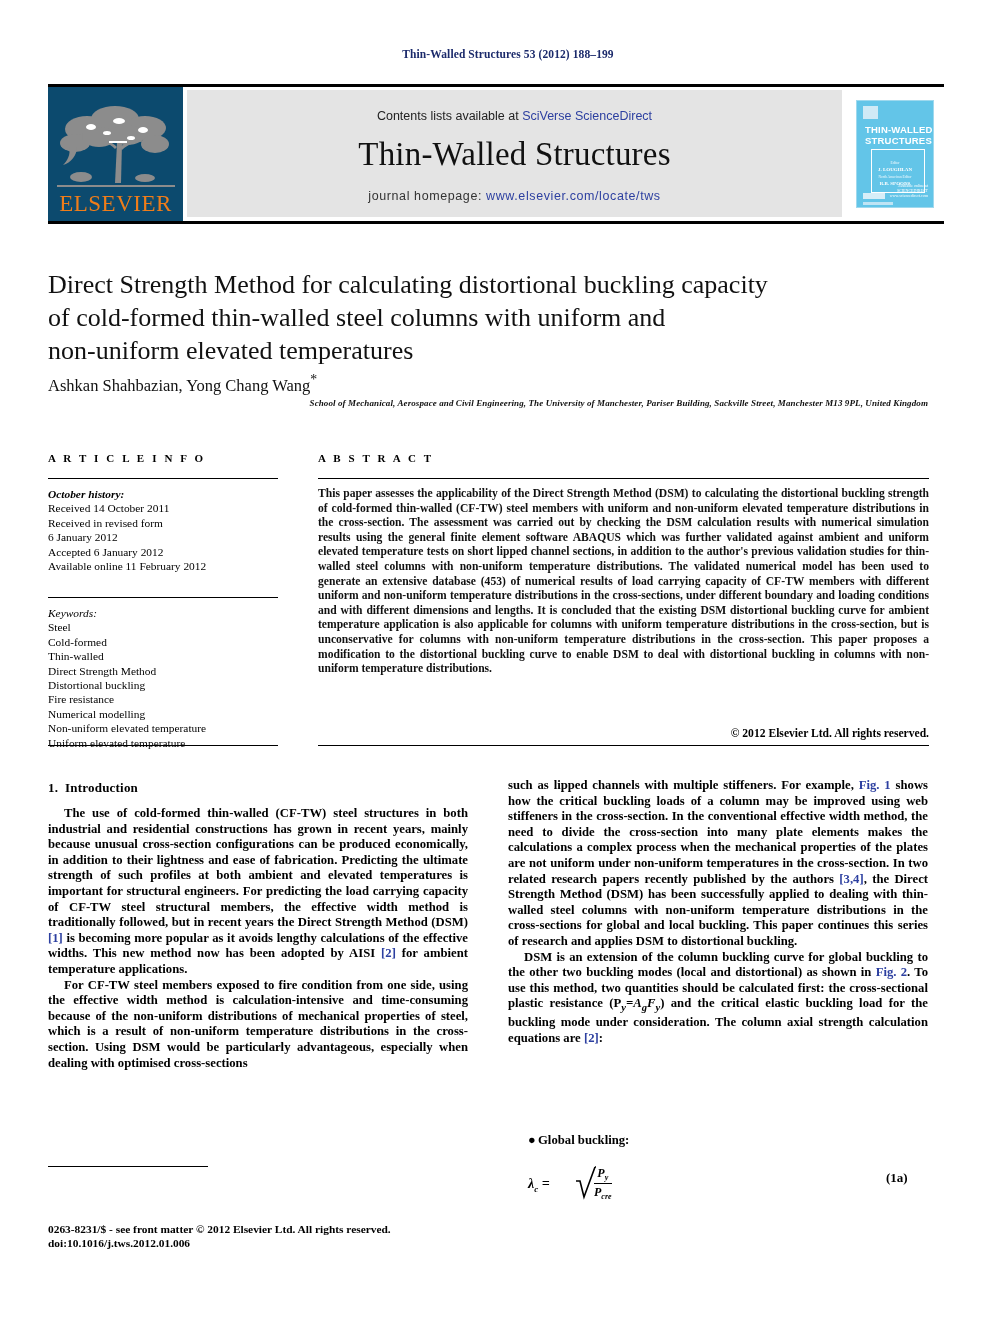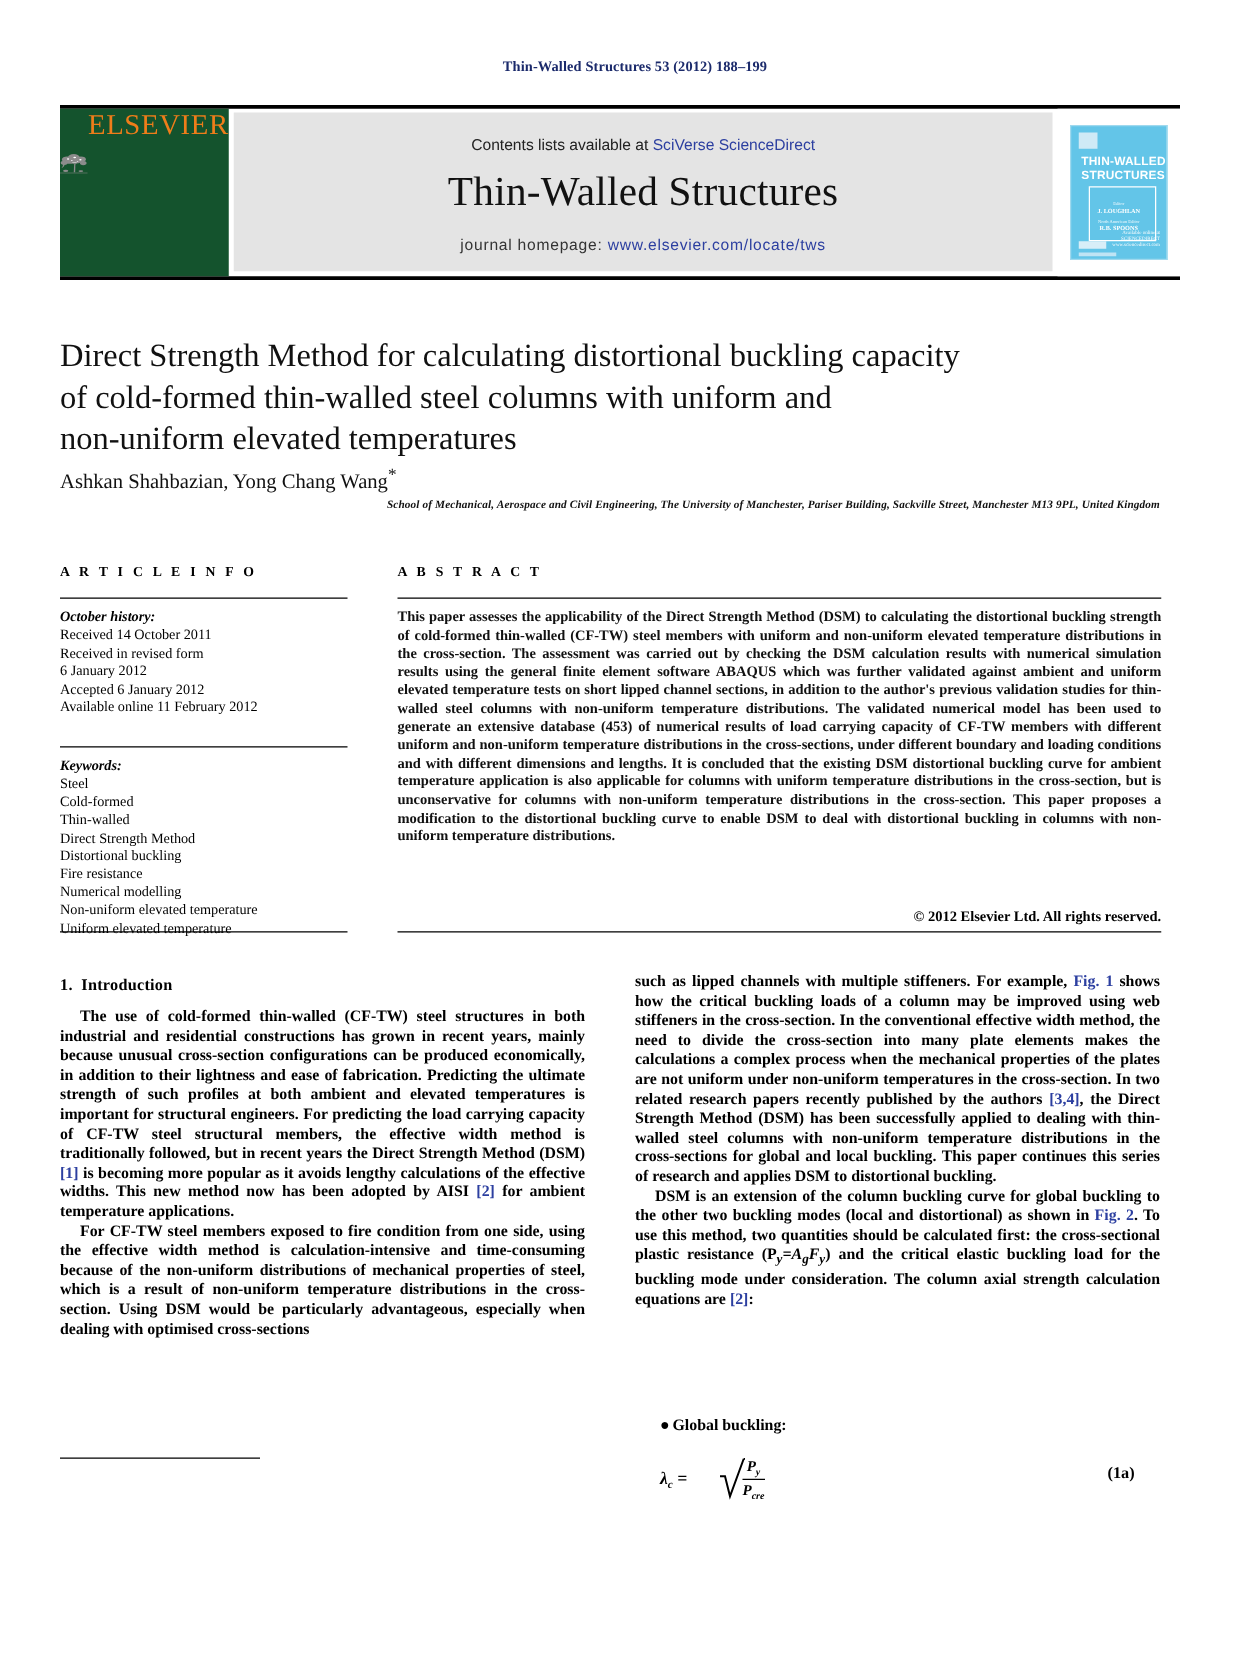--- a/index.html
+++ b/index.html
@@ -24,22 +24,22 @@
     padding-left:24px;
   }
 
   
   .masthead {
     position:absolute; left:48px; top:84px; width:896px; height:140px;
     border-top:3px solid #000; border-bottom:3px solid #000;
     display:flex; align-items:stretch;
   }
   .mast-logo {
-    width:135px; flex:0 0 135px; background:#14532d;
-    display:flex; flex-direction:row; justify-content:flex-end;
+    width:135px; flex:0 0 135px; background:#0c4a6e;
+    display:flex; flex-direction:column; align-items:center; justify-content:flex-end;
     padding-bottom:6px;
   }
   .tree-svg { display:block; }
   .elsevier-word {
     font-family:"Liberation Serif", serif;
     font-size:23px; letter-spacing:.5px; color:#ef7d1a; line-height:1;
     margin-top:1px;
   }
   .mast-center {
     flex:1 1 auto; background:#e4e4e4; margin:3px 4px 4px 4px;
@@ -98,21 +98,21 @@
   .rule-abs  { position:absolute; left:318px; top:478px; width:611px; border-top:1px solid #000;}
   .rule-abs-bot { position:absolute; left:318px; top:745px; width:611px; border-top:1px solid #000;}
   .rule-kw   { position:absolute; left:48px; top:597px; width:230px; border-top:1px solid #000;}
   .rule-kw-bot{ position:absolute; left:48px; top:745px; width:230px; border-top:1px solid #000;}
 
   .history { position:absolute; left:48px; top:487px; width:232px;
              font-size:11.4px; line-height:14.4px; }
   .history .lbl { font-style:italic; font-weight:bold; }
   .keywords { position:absolute; left:48px; top:606px; width:232px;
              font-size:11.4px; line-height:14.4px; }
-  .keywords .lbl { font-style:italic; font-weight:bold; }
+  .keywords .lbl { font-style:italic; font-weight:normal; }
 
   .abstract {
     position:absolute; left:318px; top:487px; width:611px;
     font-size:11.6px; line-height:14.6px; text-align:justify; font-weight:bold;
     color:#111;
   }
   .copyline { position:absolute; left:318px; top:727px; width:611px;
     text-align:right; font-size:11.6px; font-weight:bold; }
 
   
@@ -307,14 +307,18 @@
       <span class="num" style="display:block;"><span>P</span><sub>y</sub></span>
       <span class="den" style="display:block;"><span>P</span><sub>cre</sub></span>
     </span>
   </div>
   <div class="eqnum" style="left:886px;">(1a)</div>
 
   <div class="fnrule"></div>
   <div class="footnote">
   </div>
 
+  <div class="footer">
+    <div>0263-8231/$ - see front matter © 2012 Elsevier Ltd. All rights reserved.</div>
+    <div>doi:10.1016/j.tws.2012.01.006</div>
+  </div>
 
 </div>
 
 </body></html>

